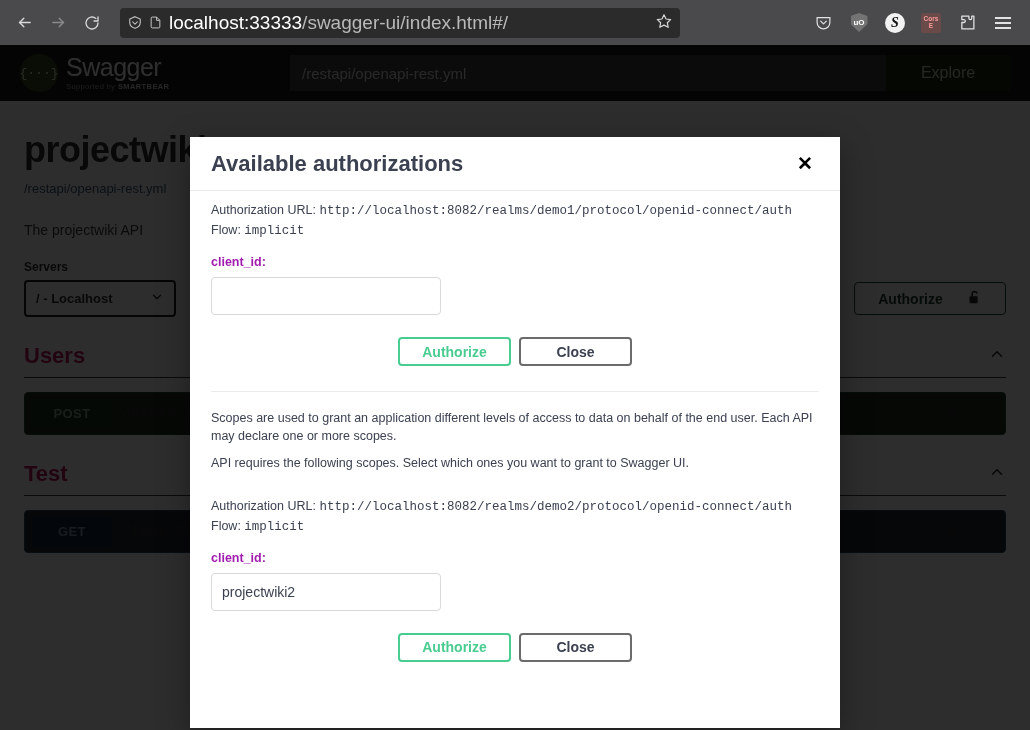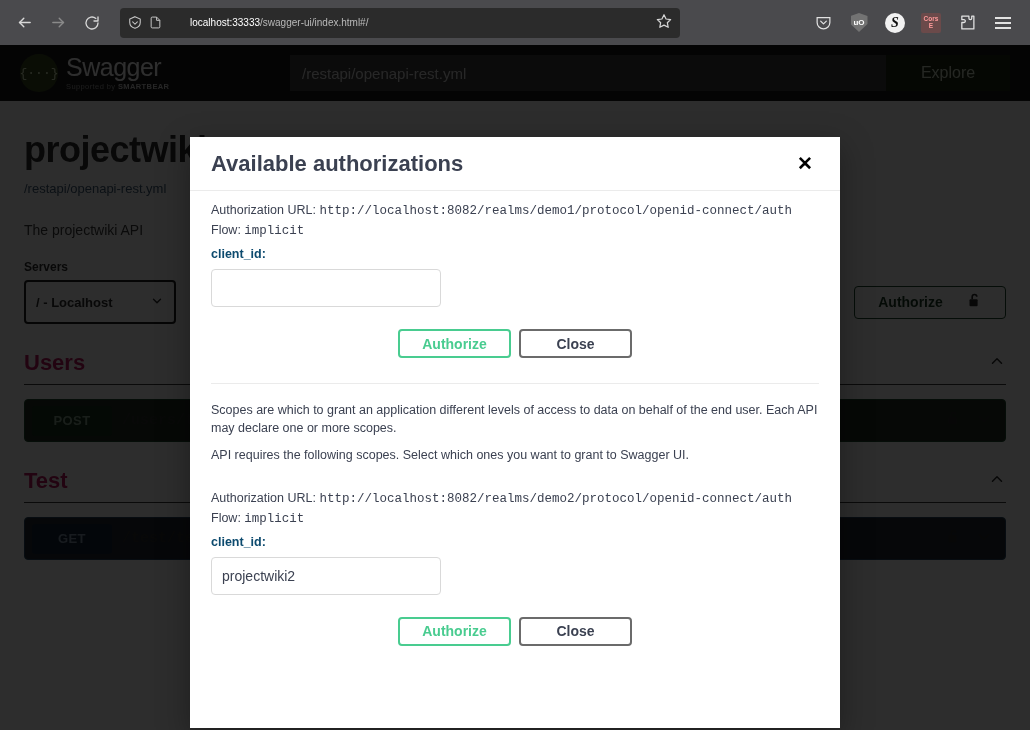--- a/index.html
+++ b/index.html
@@ -38,25 +38,24 @@
     background: #2b2b2b;
     border-radius: 4px;
     display: flex;
     align-items: center;
     padding: 0 8px;
     gap: 7px;
   }
   .urlbar .icon { color: #c8c8c8; display:flex; align-items:center; }
   .url-text {
     flex: 1;
-    font-size: 10px;
+    font-size: 19px;
     color: #b9b9b9;
     white-space: nowrap;
     overflow: hidden;
-    margin-left: 21px;
   }
   .url-text .host { color: #ffffff; }
   .star-icon { color: #d6d6d6; }
 
   .chrome-right {
     margin-left: auto;
     display: flex;
     align-items: center;
     gap: 10px;
     padding-right: 6px;
@@ -157,21 +156,21 @@
 
   .info-block { padding: 28px 24px 0 24px; }
   .api-title { font-size: 36px; font-weight: bold; color: #2e2e2e; letter-spacing: -.5px; }
   .api-link { font-size: 13px; color: #3f5a73; margin-top: 10px; }
   .api-desc { font-size: 14px; color: #3a3a3a; margin-top: 26px; }
 
   .servers-block { padding: 22px 24px 0 24px; }
   .servers-label { font-size: 12px; font-weight: bold; color: #2e2e2e; }
   .servers-row { display: flex; align-items: center; margin-top: 6px; }
   .servers-select {
-    width: 152px; height: 44px;
+    width: 152px; height: 37px;
     border: 2px solid #1d1d1d;
     border-radius: 4px;
     display: flex; align-items: center; justify-content: space-between;
     padding: 0 10px;
     font-size: 13px; font-weight: bold; color: #2f2f2f;
   }
   .authorize-main {
     margin-left: auto;
     width: 152px; height: 33px;
     border: 1px solid #1f4a2c;
@@ -278,22 +277,22 @@
     color: #3b4151;
     margin-bottom: 5px;
   }
   .meta-line .mono {
     font-family: "Liberation Mono", monospace;
     font-size: 12.5px;
   }
   .field-label {
     font-size: 12.5px;
     font-weight: bold;
-    color: #0c4a6e;
-    margin-top: 9px;
+    color: #a21caf;
+    margin-top: 17px;
     margin-bottom: 8px;
   }
   .text-input {
     width: 230px;
     height: 38px;
     border: 1px solid #d9d9d9;
     border-radius: 4px;
     background: #fff;
     font-size: 14px;
     color: #3b4151;
@@ -543,21 +542,21 @@
         <div class="field-label">client_id:</div>
         <div class="text-input" placeholder=""></div>
         <div class="btn-row">
           <div class="btn btn-authorize">Authorize</div>
           <div class="btn btn-close">Close</div>
         </div>
       </div>
 
       <div class="divider"></div>
 
-      <div class="scopes-text">Scopes are which to grant an application different levels of access to data on behalf of the end user. Each API may declare one or more scopes.</div>
+      <div class="scopes-text">Scopes are used to grant an application different levels of access to data on behalf of the end user. Each API may declare one or more scopes.</div>
       <div class="scopes-text">API requires the following scopes. Select which ones you want to grant to Swagger UI.</div>
 
       <div class="auth-section" style="padding-top:26px;">
         <div class="meta-line">
           <span>Authorization URL:</span>
           <span class="mono">http://localhost:8082/realms/demo2/protocol/openid-connect/auth</span>
         </div>
         <div class="meta-line">
           <span>Flow:</span>
           <span class="mono">implicit</span>

